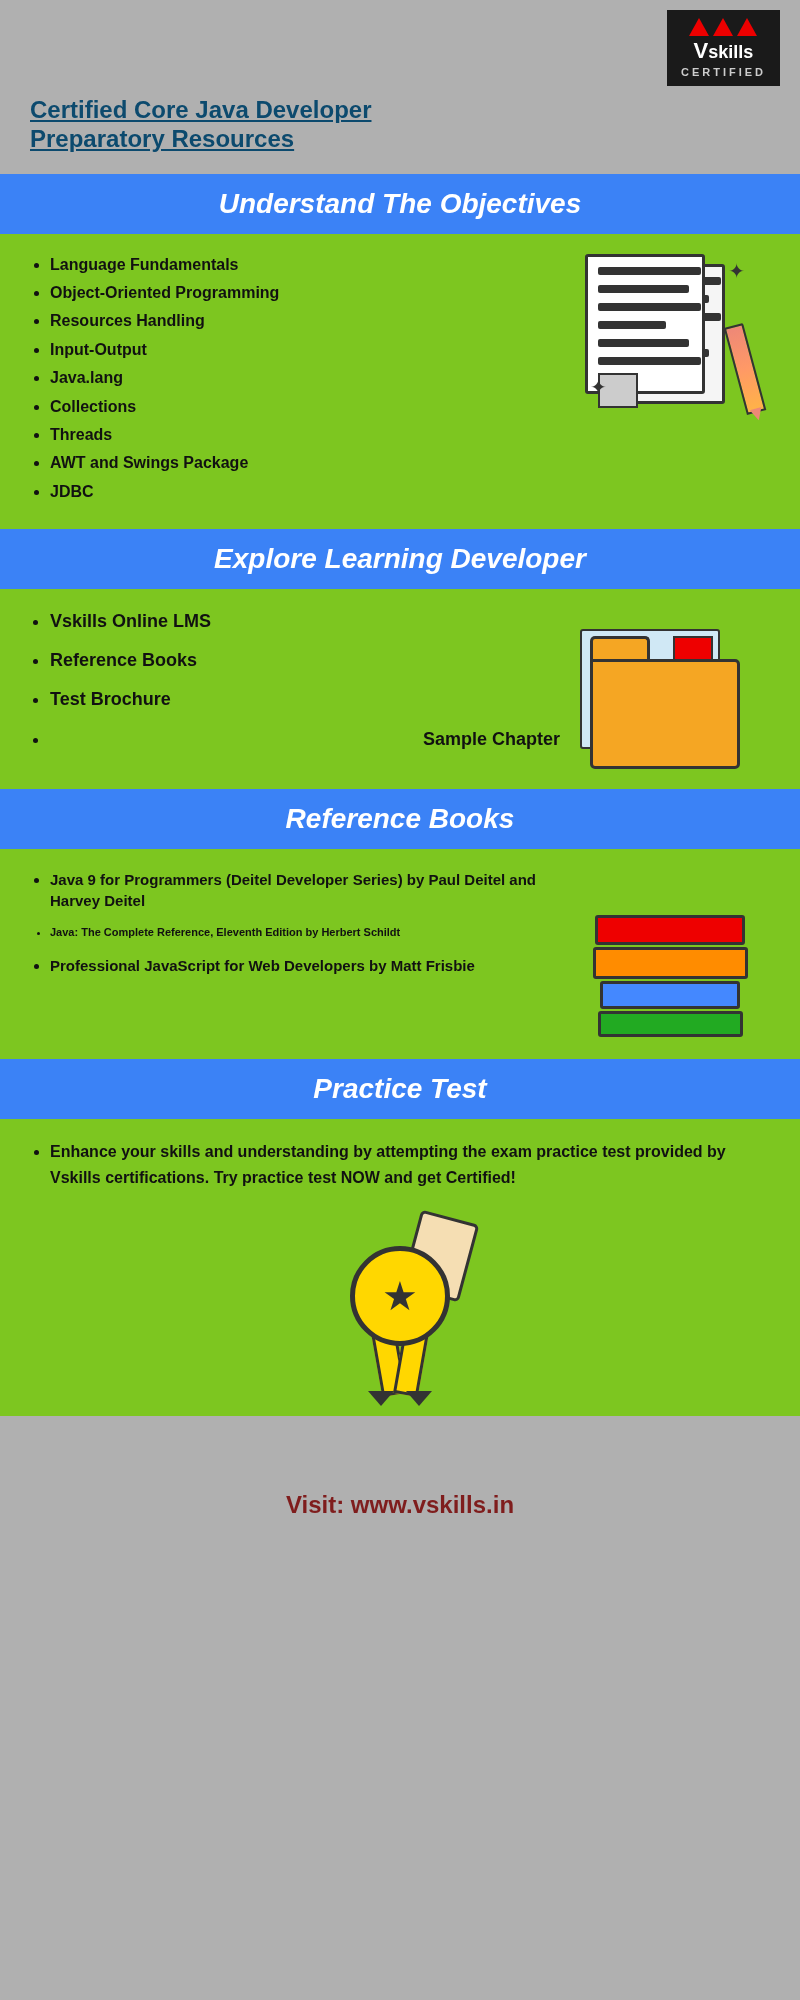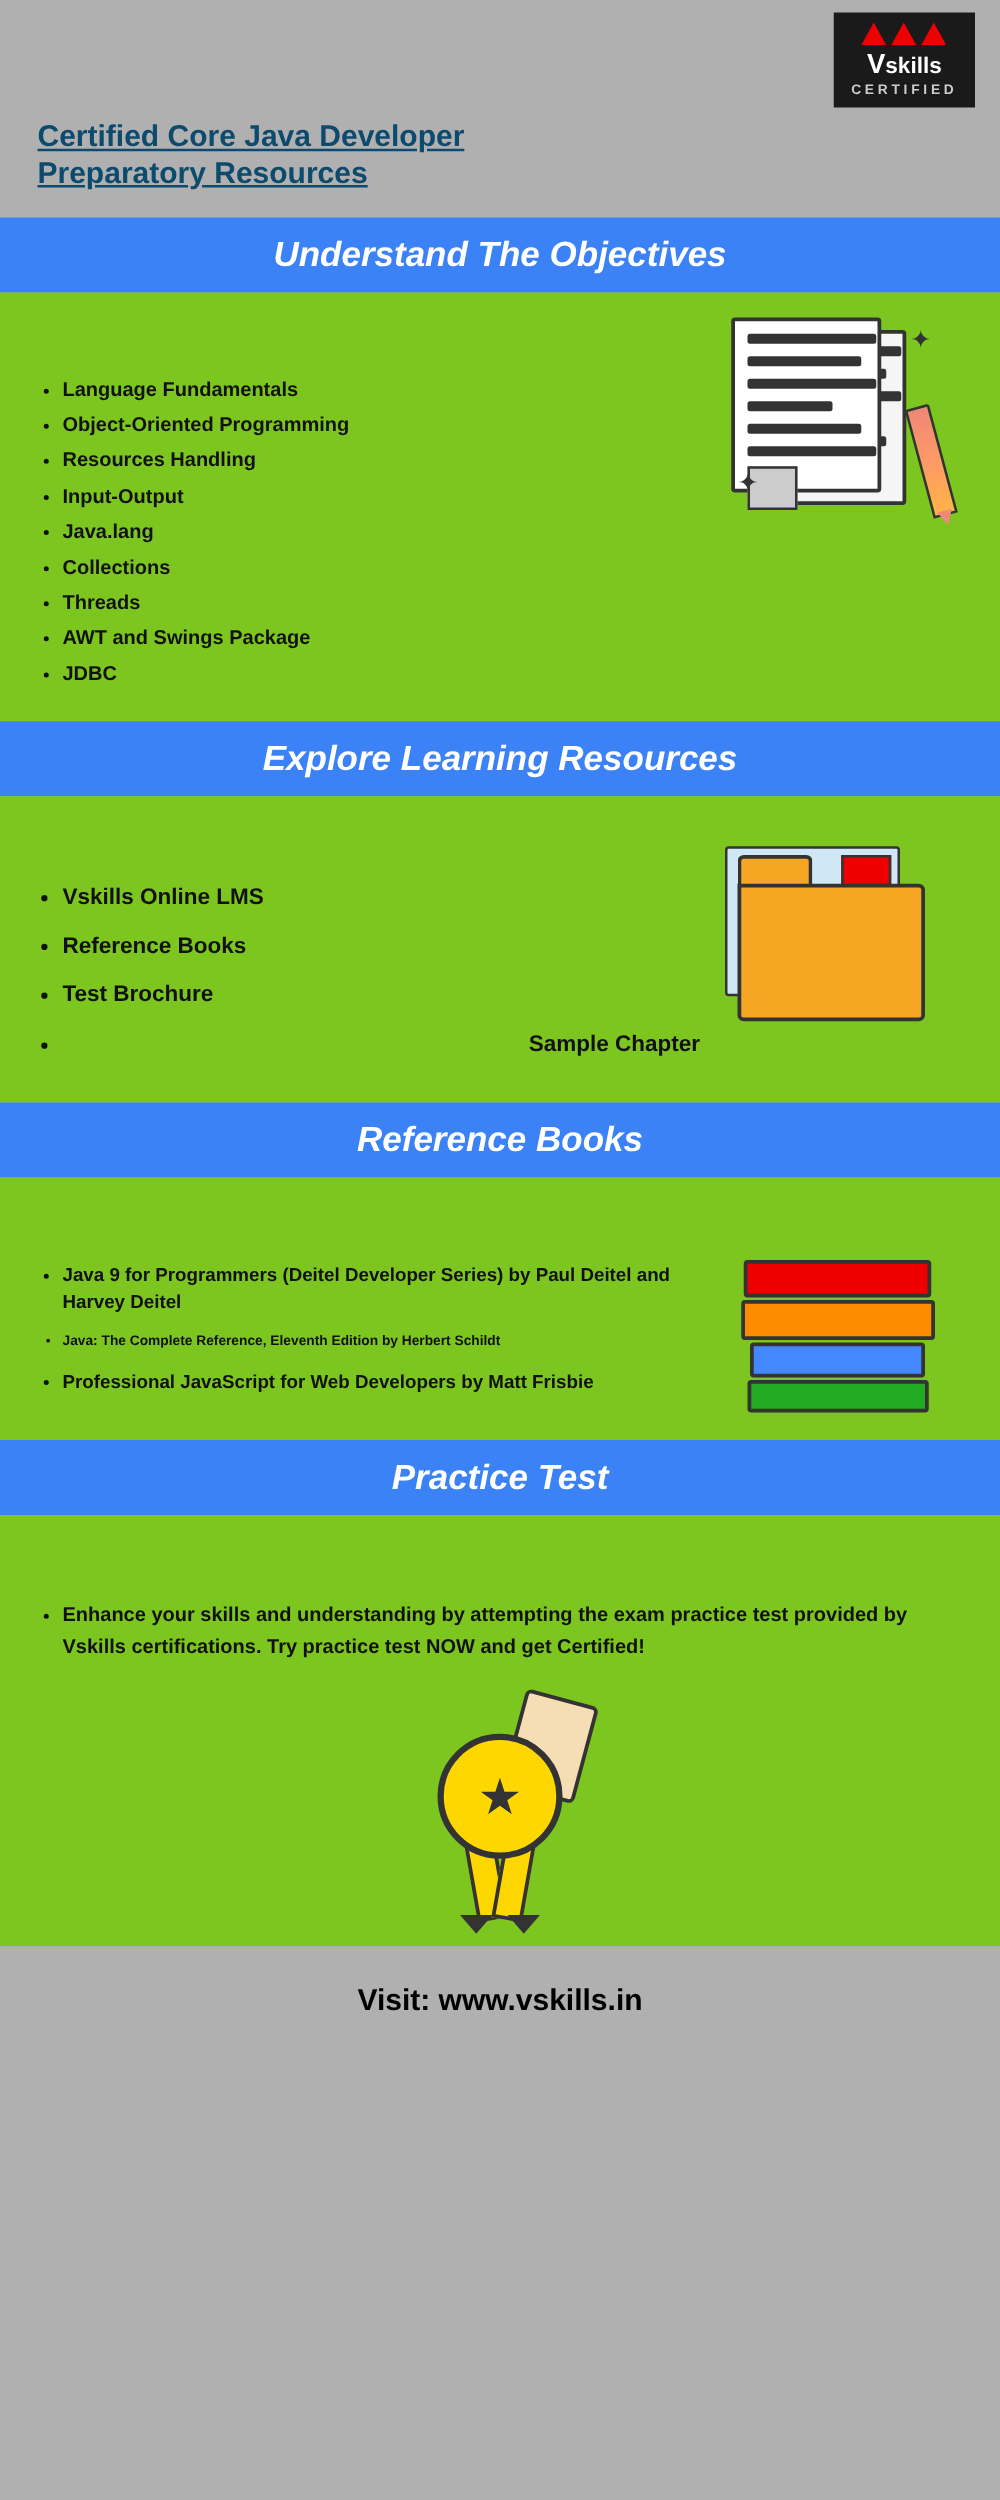--- a/index.html
+++ b/index.html
@@ -111,21 +111,20 @@
     }
 
     .list-content {
       flex: 1;
       padding-right: 10px;
     }
 
     .list-content ul {
       list-style: disc;
       padding-left: 20px;
-      margin-top: 48px;
     }
 
     .list-content ul li {
       font-size: 16px;
       font-weight: bold;
       color: #111;
       margin-bottom: 6px;
       line-height: 1.4;
     }
 
@@ -394,21 +393,22 @@
     .footer-section {
       background-color: #b0b0b0;
       padding: 30px 20px;
       text-align: center;
       min-height: 100px;
     }
 
     .footer-text {
       font-size: 24px;
       font-weight: 900;
-      color: #000000;
+      color: #7f1d1d;
+      margin-top: 45px;
     }
   </style>
 </head>
 <body>
 
 <div class="page-wrapper">
 
   <div class="logo-area">
     <div class="logo-box">
       <div class="logo-arrows">
@@ -467,21 +467,21 @@
           <div style="width:40px;height:35px;background:#ccc;border:2px solid #333;margin:8px 10px;"></div>
         </div>
         <div class="pencil"></div>
         <span class="sparkle" style="top:5px;right:10px;">✦</span>
         <span class="sparkle" style="bottom:15px;left:5px;">✦</span>
       </div>
     </div>
   </div>
 
   <div class="section-header">
-    <span class="section-header-text">Explore Learning Resources</span>
+    <span class="section-header-text">Explore Learning Developer</span>
   </div>
   <div class="green-section">
     <div class="list-content">
       <ul style="list-style:disc;padding-left:20px;">
         <li style="font-size:18px;font-weight:bold;margin-bottom:14px;">Vskills Online LMS</li>
         <li style="font-size:18px;font-weight:bold;margin-bottom:14px;">Reference Books</li>
         <li style="font-size:18px;font-weight:bold;margin-bottom:14px;">Test Brochure</li>
         <li style="font-size:18px;font-weight:bold;margin-bottom:14px;text-align:right;">Sample Chapter</li>
       </ul>
     </div>

